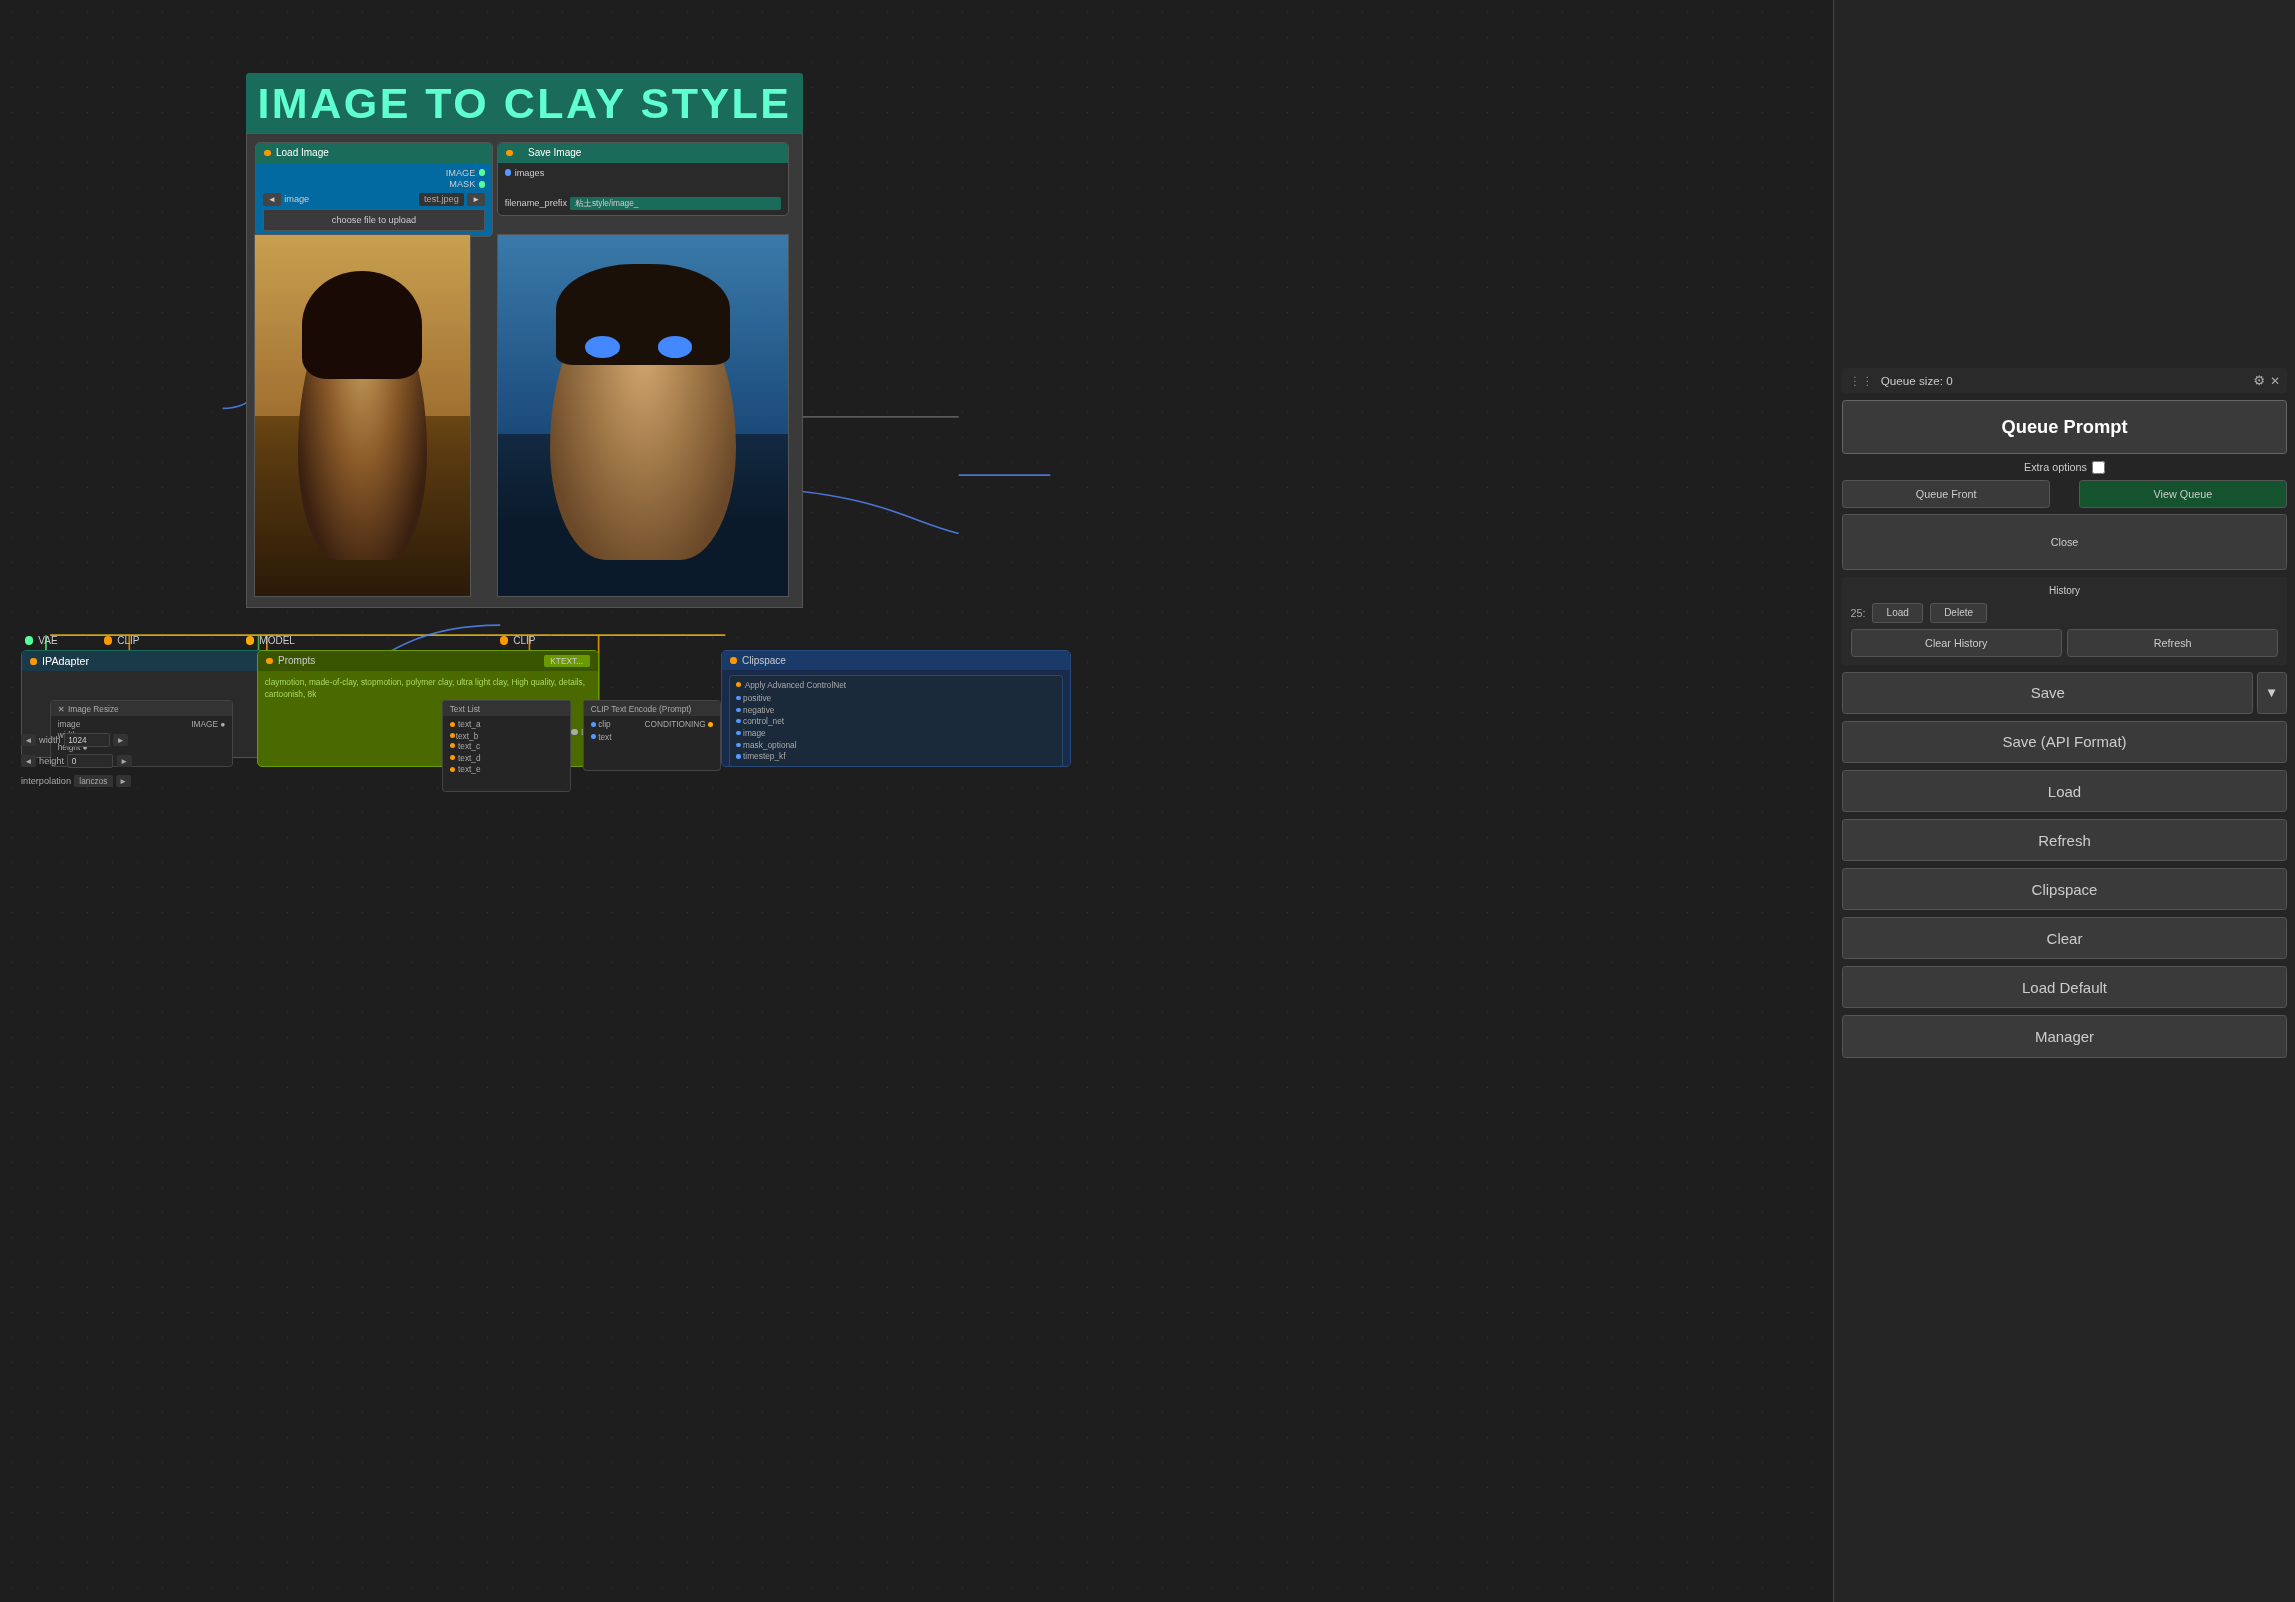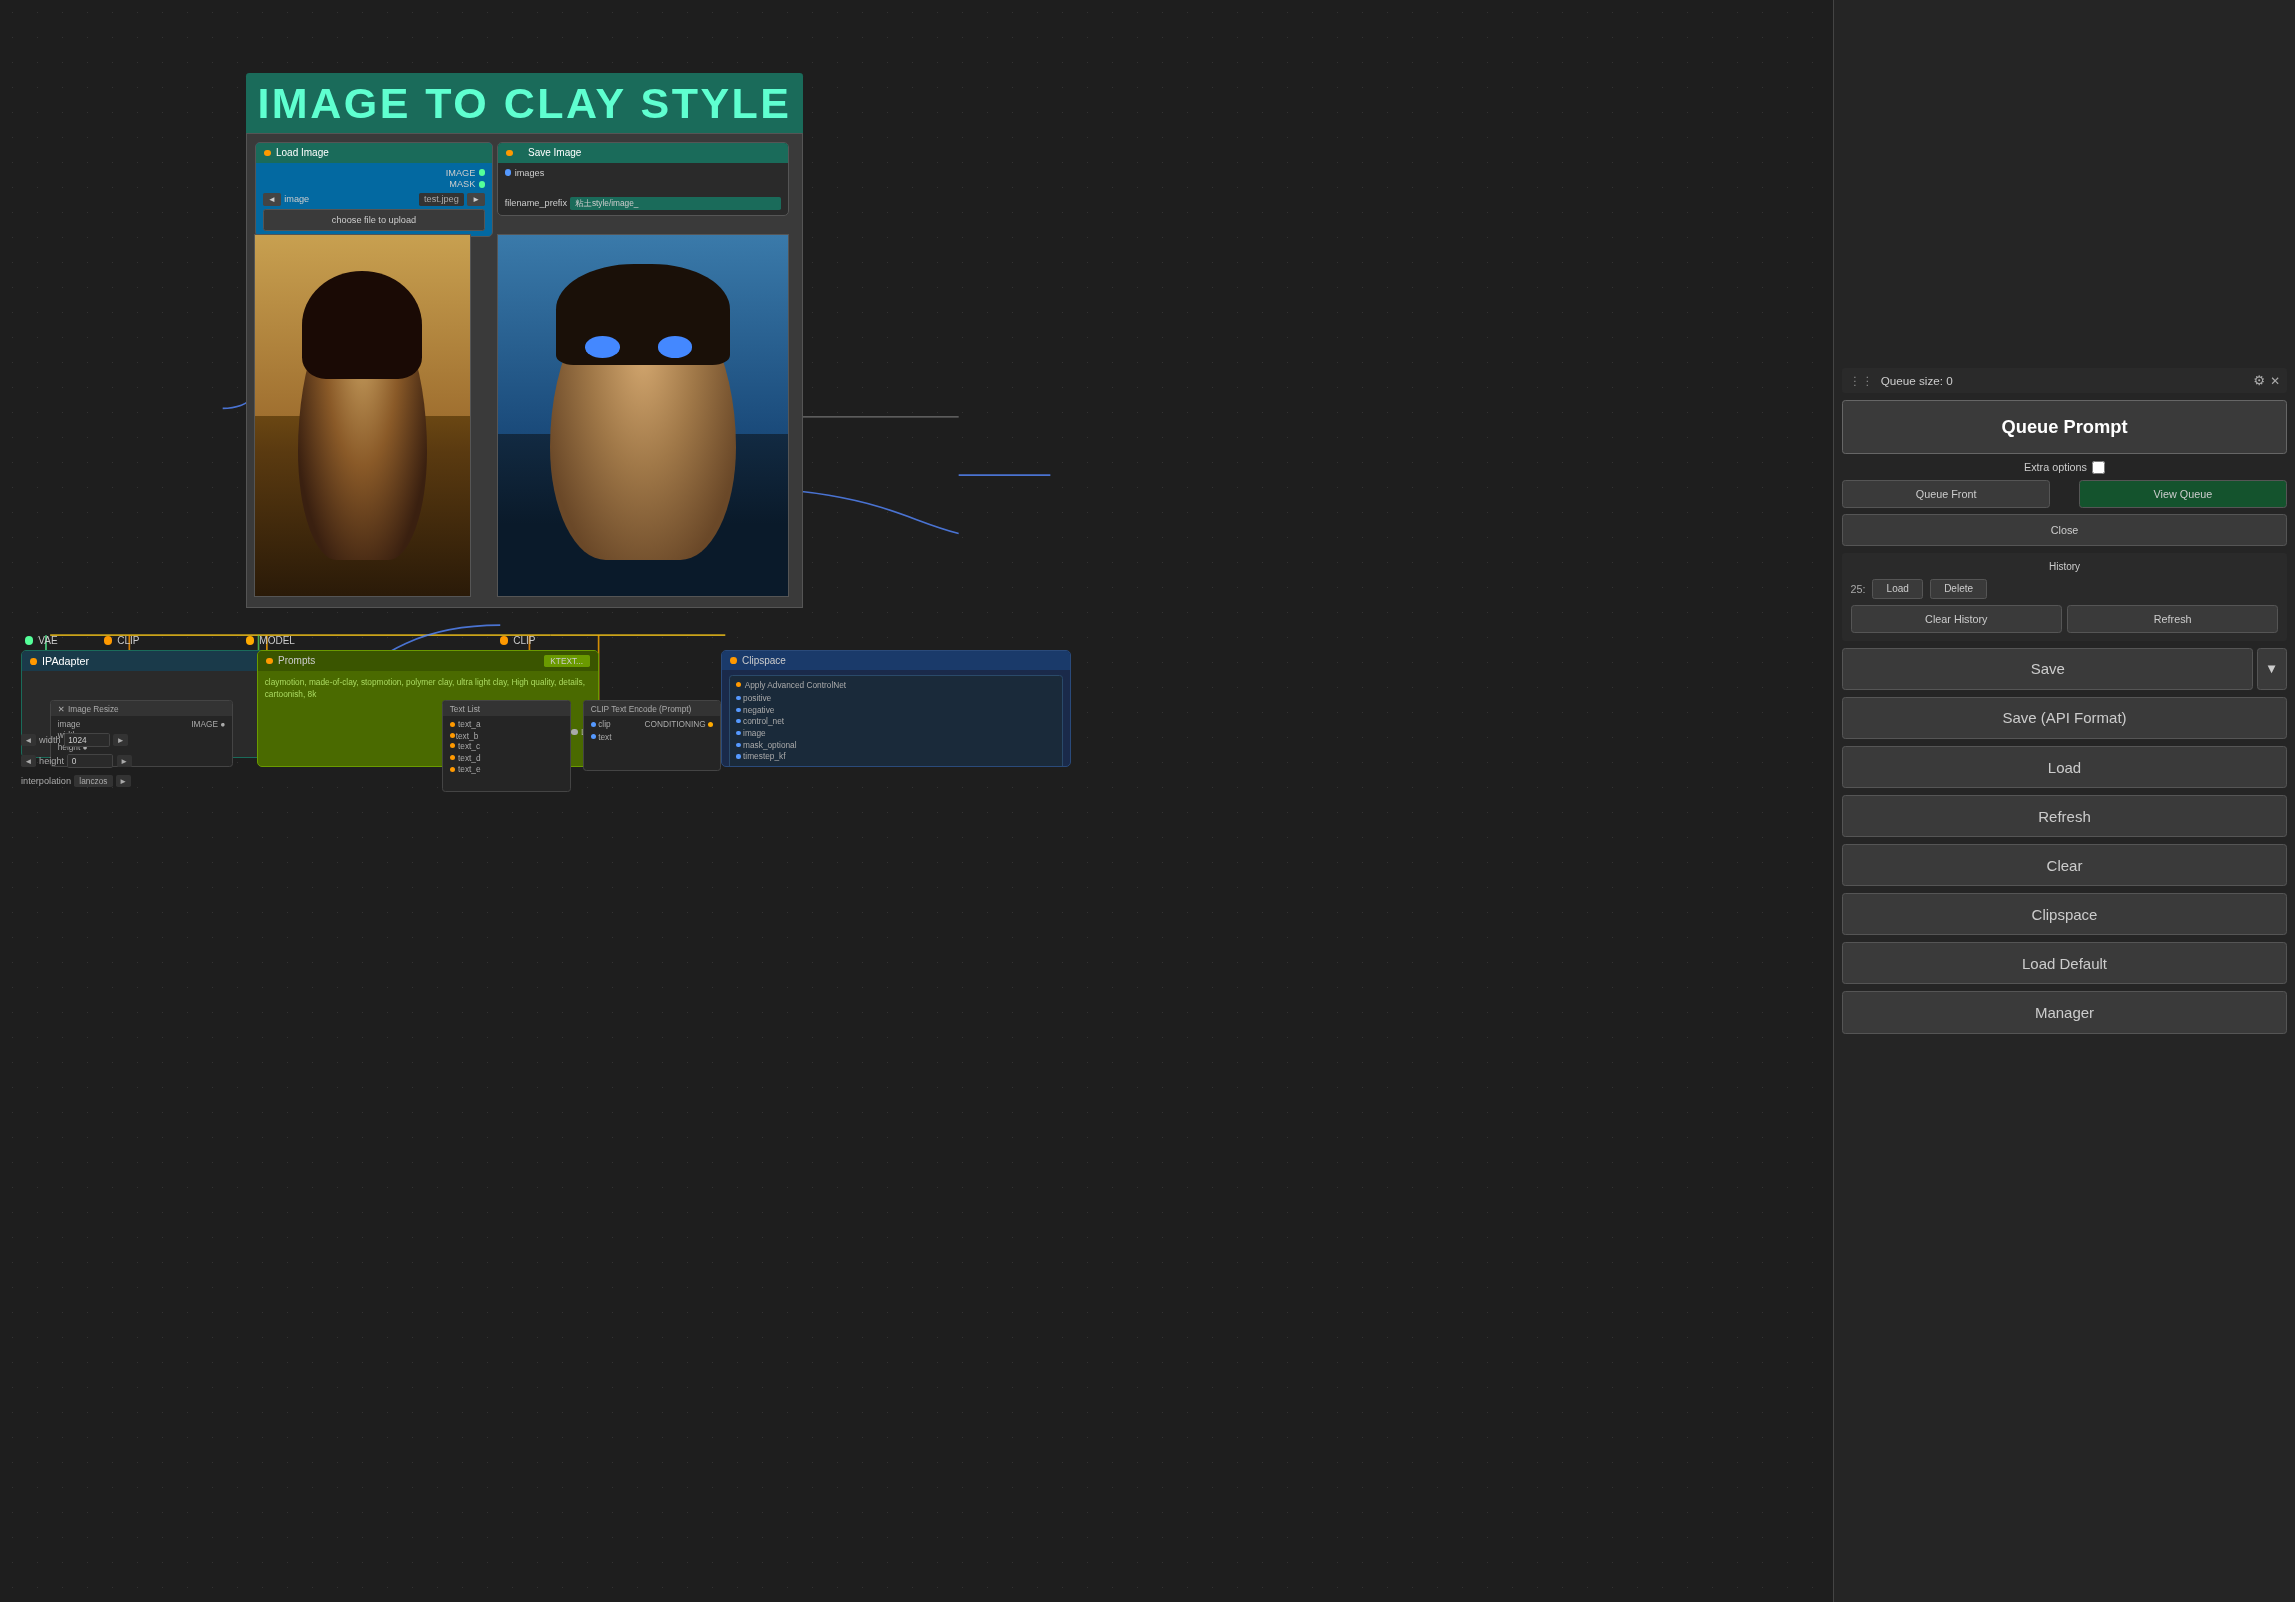--- a/index.html
+++ b/index.html
@@ -376,21 +376,21 @@
     <div style="display:flex; align-items:center; justify-content:center; gap:5px; font-size:10.8px; color:#ccc;">
       <span>Extra options</span>
       <input type="checkbox" style="">
     </div>
 
     <div style="display:flex; gap:5px;">
       <button style="flex:1; padding:6.7px; background:#3a3a3a; border:0.8px solid #555; color:#ccc; font-size:10.8px; cursor:pointer; border-radius:3.3px;">Queue Front</button>
       <button style="flex:1; padding:6.7px; background:#14532d; border:0.8px solid #555; color:#ccc; font-size:10.8px; cursor:pointer; border-radius:3.3px;margin-left:24px;">View Queue</button>
     </div>
     <div style="display:flex;">
-      <button style="width:100%; padding:9px; background:#3a3a3a; border:0.8px solid #555; color:#ccc; font-size:10.8px; cursor:pointer; border-radius:3.3px;">Close</button>
+      <button style="width:100%; padding:21px; background:#3a3a3a; border:0.8px solid #555; color:#ccc; font-size:10.8px; cursor:pointer; border-radius:3.3px;">Close</button>
     </div>
 
     <div style="background:#2a2a2a; border-radius:3.3px; padding:8.3px;">
       <div style="font-size:10px; color:#ccc; text-align:center; margin-bottom:6.7px;">History</div>
       <div style="display:flex; align-items:center; gap:6.7px; margin-bottom:6.7px;">
         <span style="font-size:10.8px; color:#aaa;">25:</span>
         <button style="padding:3.3px 13.3px; background:#3a3a3a; border:0.8px solid #555; color:#ccc; font-size:10px; cursor:pointer; border-radius:2.5px;">Load</button>
         <button style="padding:3.3px 13.3px; background:#3a3a3a; border:0.8px solid #555; color:#ccc; font-size:10px; cursor:pointer; border-radius:2.5px;">Delete</button>
       </div>
       <div style="display:flex; gap:5px;">
@@ -403,23 +403,23 @@
       <button style="flex:1; padding:11.7px; background:#3a3a3a; border:0.8px solid #555; color:#ccc; font-size:15px; cursor:pointer; border-radius:3.3px;">Save</button>
       <button style="width:30px; padding:11.7px 6.7px; background:#3a3a3a; border:0.8px solid #555; color:#ccc; font-size:13.3px; cursor:pointer; border-radius:3.3px;">▼</button>
     </div>
 
     <button style="width:100%; padding:11.7px; background:#3a3a3a; border:0.8px solid #555; color:#ccc; font-size:15px; cursor:pointer; border-radius:3.3px;">Save (API Format)</button>
 
     <button style="width:100%; padding:11.7px; background:#3a3a3a; border:0.8px solid #555; color:#ccc; font-size:15px; cursor:pointer; border-radius:3.3px;">Load</button>
 
     <button style="width:100%; padding:11.7px; background:#3a3a3a; border:0.8px solid #555; color:#ccc; font-size:15px; cursor:pointer; border-radius:3.3px;">Refresh</button>
 
+    <button style="width:100%; padding:11.7px; background:#3a3a3a; border:0.8px solid #555; color:#ccc; font-size:15px; cursor:pointer; border-radius:3.3px;">Clipspace</button>
+
     <button style="width:100%; padding:11.7px; background:#3a3a3a; border:0.8px solid #555; color:#ccc; font-size:15px; cursor:pointer; border-radius:3.3px;">Clear</button>
 
-    <button style="width:100%; padding:11.7px; background:#3a3a3a; border:0.8px solid #555; color:#ccc; font-size:15px; cursor:pointer; border-radius:3.3px;">Clipspace</button>
-
     <button style="width:100%; padding:11.7px; background:#3a3a3a; border:0.8px solid #555; color:#ccc; font-size:15px; cursor:pointer; border-radius:3.3px;">Load Default</button>
 
     <button style="width:100%; padding:11.7px; background:#3a3a3a; border:0.8px solid #555; color:#ccc; font-size:15px; cursor:pointer; border-radius:3.3px;">Manager</button>
 
   </div>
 </div>
 
 
 </body></html>

